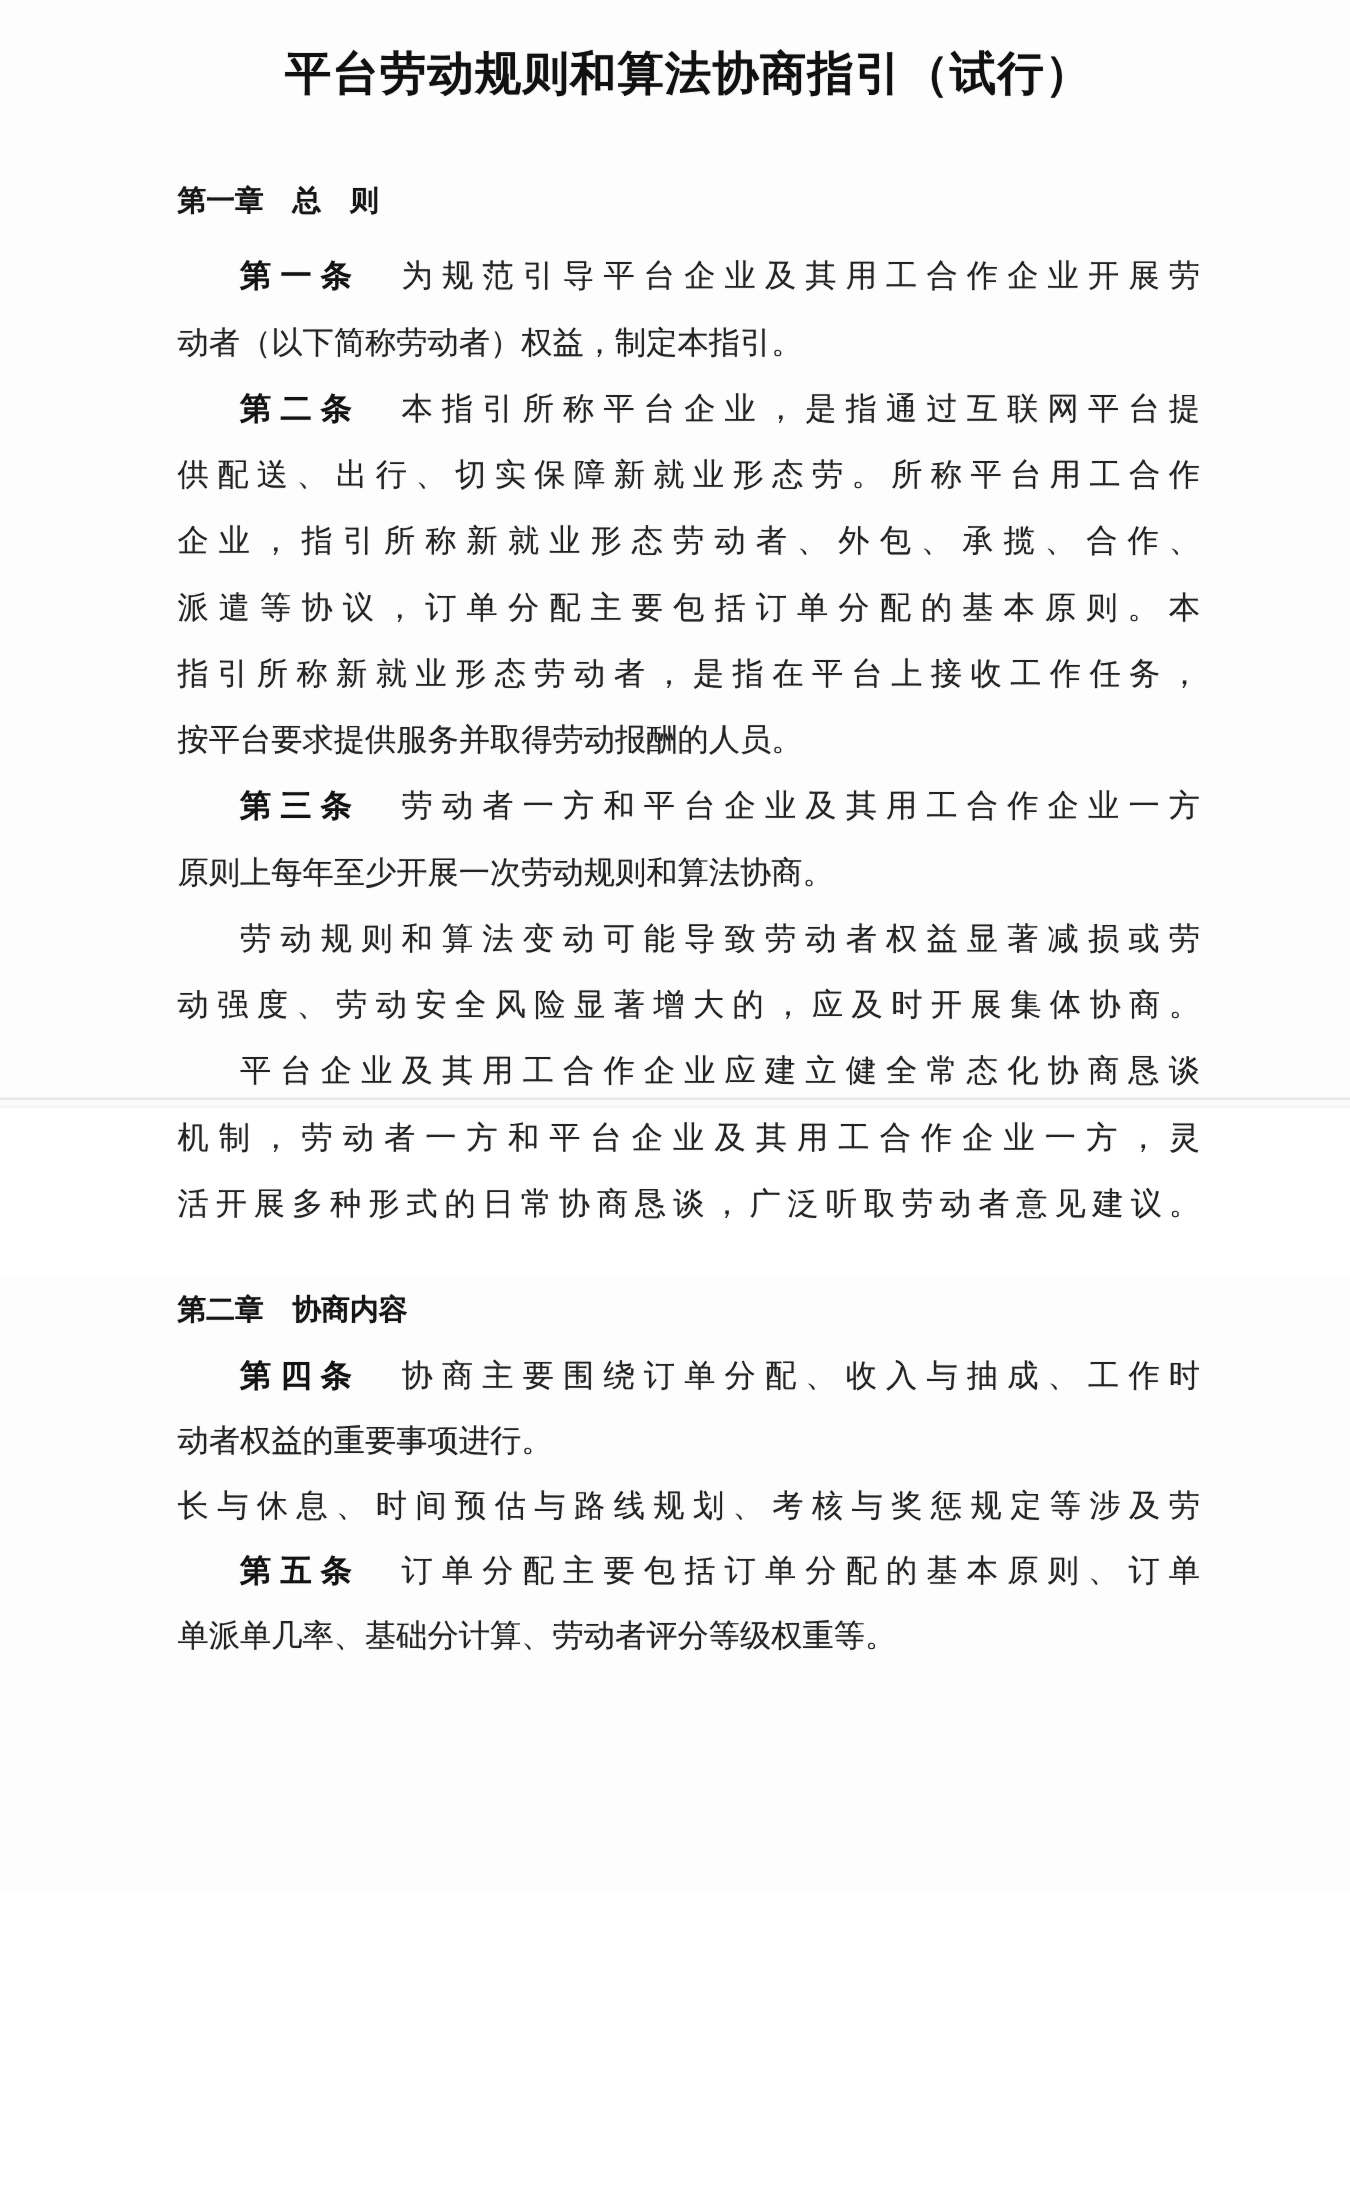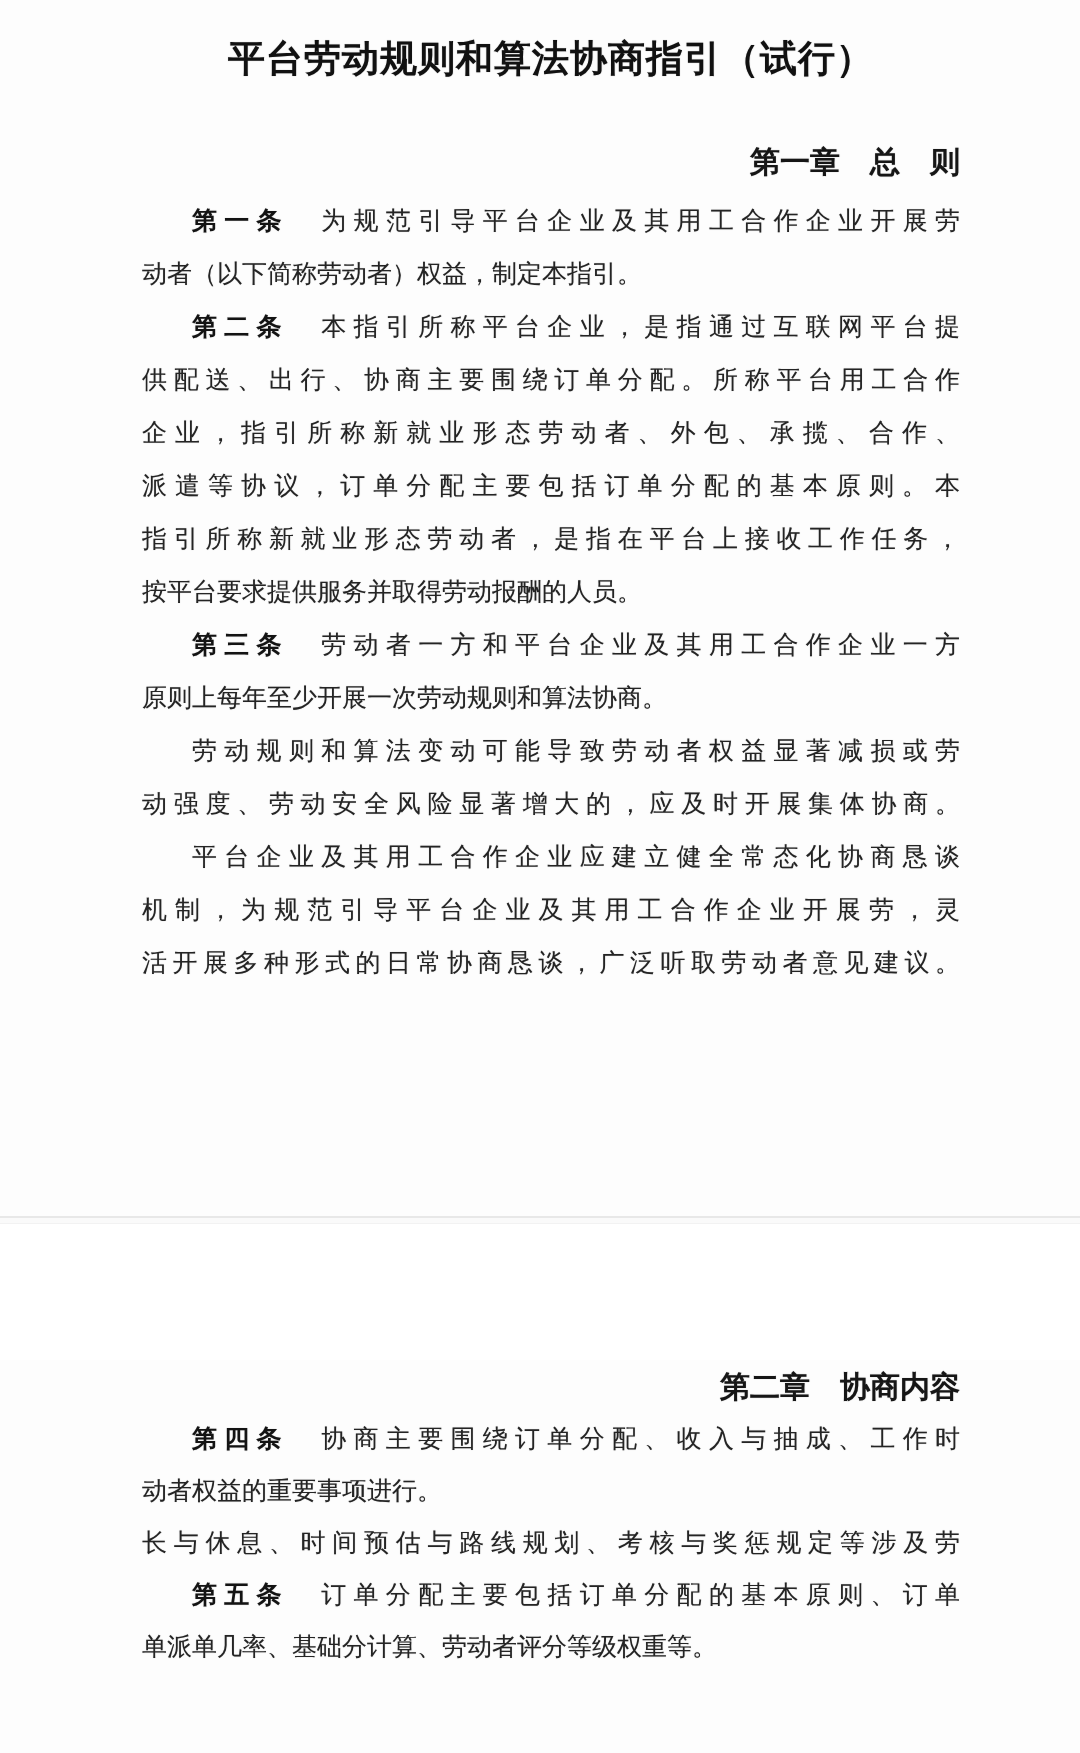--- a/index.html
+++ b/index.html
@@ -12,21 +12,21 @@
   }
   body {
     font-family: "DejaVu Serif", serif;
     color: #222222;
   }
   .page {
     background: #fdfdfd;
     box-sizing: border-box;
   }
   .page-1 {
-    height: 1218px;
+    height: 880px;
     border-bottom: 2px solid #e8e8e8;
   }
   .page-separator {
     height: 5px;
     background: #fafafa;
     border-bottom: 1px solid #f2f2f2;
   }
   .page-2 {
     height: 492px;
   }
@@ -43,24 +43,24 @@
     font-size: 37px;
     font-weight: 700;
     letter-spacing: 1px;
     text-align: center;
     white-space: nowrap;
     color: #111111;
     text-shadow: 0 0 1px rgba(30,30,30,0.45);
   }
   .chapter {
     font-family: "DejaVu Sans", sans-serif;
-    font-size: 30px;
+    font-size: 23px;
     font-weight: 700;
     line-height: 53px;
-    text-align: right;
+    text-align: left;
     white-space: nowrap;
     color: #161616;
     text-shadow: 0 0 1px rgba(30,30,30,0.4);
   }
   .page-1 .chapter { margin-top: 53px; margin-bottom: 6px; }
   .page-2 .chapter { margin-top: 136px; }
   .line {
     font-size: 25px;
     line-height: 53px;
     white-space: nowrap;
@@ -84,31 +84,31 @@
 <body>
 
 <div class="page page-1">
   <div class="content">
     <h1 class="doc-title">平台劳动规则和算法协商指引（试行）</h1>
     <div>
         <div class="chapter">第一章　总　则</div>
         <div class="line full indent"><b class="article-no">第一条</b>　为规范引导平台企业及其用工合作企业开展劳</div>
         <div class="line">动者（以下简称劳动者）权益，制定本指引。</div>
         <div class="line full indent"><b class="article-no">第二条</b>　本指引所称平台企业，是指通过互联网平台提</div>
-        <div class="line full">供配送、出行、协商主要围绕订单分配。所称平台用工合作</div>
+        <div class="line full">供配送、出行、切实保障新就业形态劳。所称平台用工合作</div>
         <div class="line full">企业，指引所称新就业形态劳动者、外包、承揽、合作、</div>
         <div class="line full">派遣等协议，订单分配主要包括订单分配的基本原则。本</div>
         <div class="line full">指引所称新就业形态劳动者，是指在平台上接收工作任务，</div>
         <div class="line">按平台要求提供服务并取得劳动报酬的人员。</div>
         <div class="line full indent"><b class="article-no">第三条</b>　劳动者一方和平台企业及其用工合作企业一方</div>
         <div class="line">原则上每年至少开展一次劳动规则和算法协商。</div>
         <div class="line full indent">劳动规则和算法变动可能导致劳动者权益显著减损或劳</div>
         <div class="line full">动强度、劳动安全风险显著增大的，应及时开展集体协商。</div>
         <div class="line full indent">平台企业及其用工合作企业应建立健全常态化协商恳谈</div>
-        <div class="line full">机制，为规范引导平台企业及其用工合作企业开展劳，灵</div>
+        <div class="line full">机制，劳动者一方和平台企业及其用工合作企业一方，灵</div>
         <div class="line full">活开展多种形式的日常协商恳谈，广泛听取劳动者意见建议。</div>
       </div>
   </div>
 </div>
 
 <div class="page-separator"></div>
 
 <div class="page page-2">
   <div class="content">
     <div>

